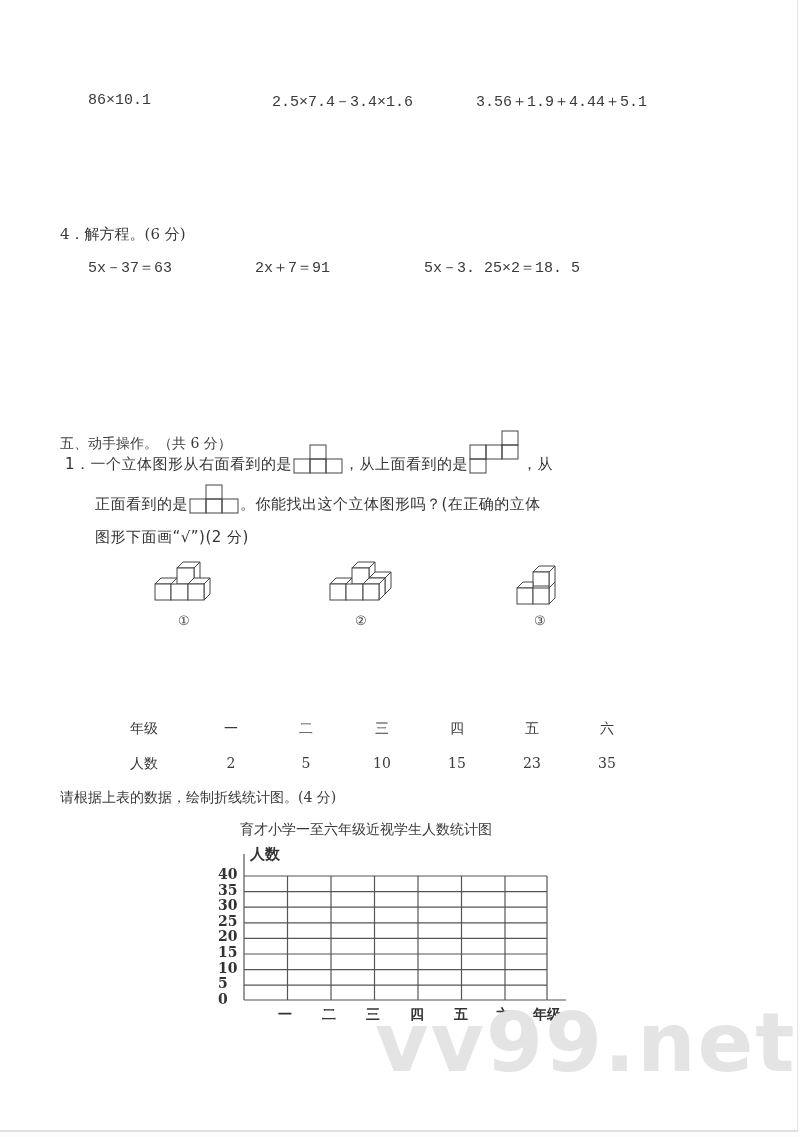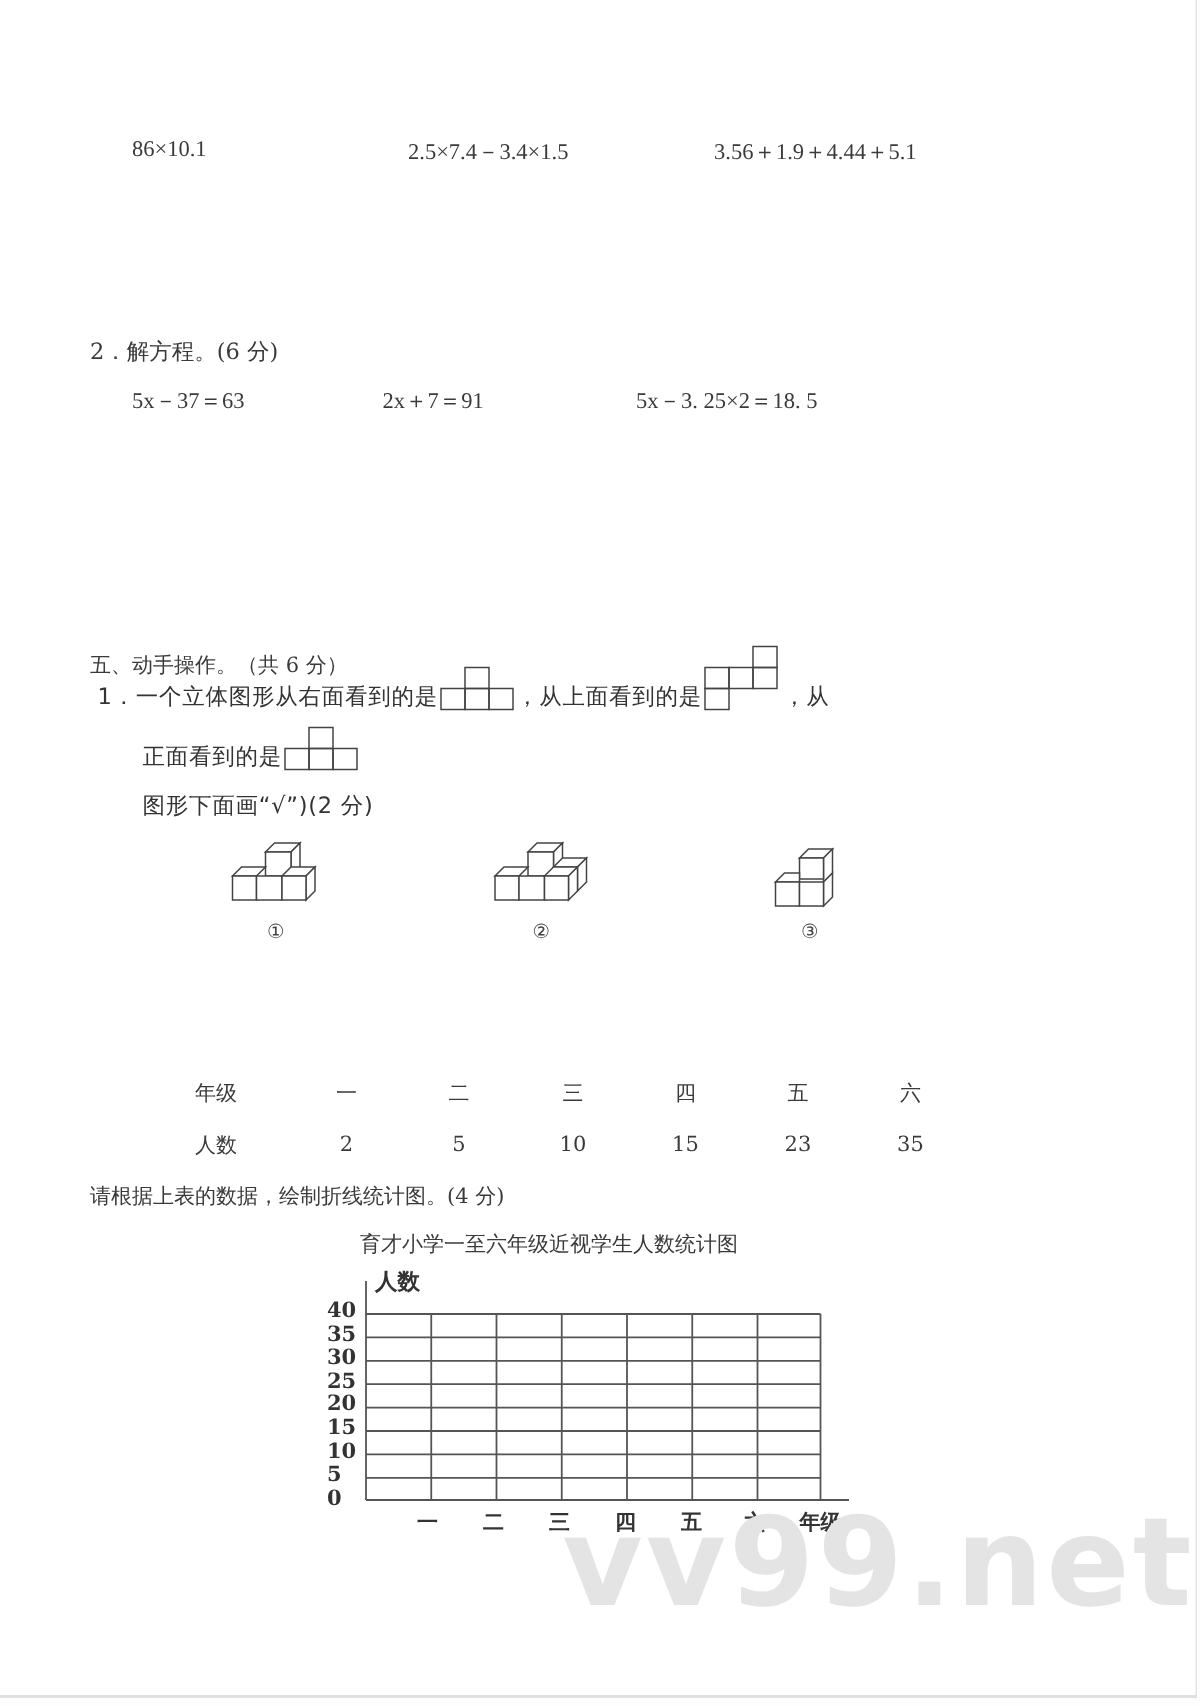--- a/index.html
+++ b/index.html
@@ -2,42 +2,42 @@
 <html><head>
 <meta charset="utf-8">
 <style>
   html, body { margin: 0; padding: 0; }
   body {
     width: 800px; height: 1137px; background: #fdfdfd; position: relative; overflow: hidden;
     font-family: "DejaVu Serif", "Liberation Serif", serif; color: #333;
   }
   .page { position: absolute; left: 0; top: 0; width: 797px; height: 1130px; background: #fff; border-right: 1px solid #e4e4e4; border-bottom: 2px solid #e0e0e0; }
   .abs { position: absolute; white-space: nowrap; }
-  .expr { font-family: Liberation Serif, serif; font-size: 15px; color: #3a3a3a; }
+  .expr { font-family: Liberation Mono, monospace; font-size: 15px; color: #3a3a3a; }
   .txt { font-size: 14px; color: #3a3a3a; }
   .txt-lg { font-family: "DejaVu Sans", "Liberation Sans", sans-serif; font-size: 15px; color: #333; letter-spacing: 0.5px; }
   .inline-fig { display: inline-block; vertical-align: bottom; margin: 0 1px; }
   .tbl-cell { position: absolute; font-size: 14px; color: #3a3a3a; width: 40px; text-align: center; }
   .watermark {
     position: absolute; left: 375px; top: 995px; font-family: "DejaVu Sans", sans-serif;
     font-weight: bold; font-size: 82px; color: #e4e4e4; letter-spacing: 2px; pointer-events: none;
   }
   .chart-title { font-size: 14px; color: #3a3a3a; }
   .grid-svg { position: absolute; left: 200px; top: 840px; }
 </style>
 </head>
 <body>
 
 <div class="page">
 
   <div class="abs expr" style="left:88px; top:92px;">86×10.1</div>
-  <div class="abs expr" style="left:272px; top:92px;">2.5×7.4－3.4×1.5</div>
+  <div class="abs expr" style="left:272px; top:92px;">2.5×7.4－3.4×1.6</div>
   <div class="abs expr" style="left:476px; top:92px;">3.56＋1.9＋4.44＋5.1</div>
 
-  <div class="abs txt" style="left:60px; top:225px; font-size:15px;">2．解方程。(6 分)</div>
+  <div class="abs txt" style="left:60px; top:225px; font-size:15px;">4．解方程。(6 分)</div>
   <div class="abs expr" style="left:88px; top:258px;">5x－37＝63</div>
   <div class="abs expr" style="left:255px; top:258px;">2x＋7＝91</div>
   <div class="abs expr" style="left:424px; top:258px;">5x－3. 25×2＝18. 5</div>
 
   <div class="abs txt" style="left:60px; top:387px;margin-top:48px;">五、动手操作。（共 6 分）</div>
 
   <div class="abs txt-lg" style="left:65px; top:424px; height:50px; display:flex; align-items:flex-end;">
     <span>1．一个立体图形从右面看到的是</span>
     <svg class="inline-fig" width="50" height="38" viewBox="0 0 50 38">
       <g fill="none" stroke="#444" stroke-width="1">
@@ -63,20 +63,21 @@
   <div class="abs txt-lg" style="left:95px; top:478px; height:36px; display:flex; align-items:flex-end;">
     <span>正面看到的是</span>
     <svg class="inline-fig" width="50" height="34" viewBox="0 0 50 34">
       <g fill="none" stroke="#444" stroke-width="1">
         <rect x="1" y="19" width="16" height="14"></rect>
           <rect x="17" y="19" width="16" height="14"></rect>
           <rect x="33" y="19" width="16" height="14"></rect>
         <rect x="17" y="5" width="16" height="14"></rect>
       </g>
     </svg>
+    <span>。你能找出这个立体图形吗？(在正确的立体</span>
   </div>
 
   <div class="abs txt-lg" style="left:95px; top:528px;">图形下面画“√”)(2 分)</div>
 
   <svg class="abs" style="left:150px; top:560px;" width="80" height="50" viewBox="0 0 80 50">
     <g fill="#fff" stroke="#444" stroke-width="1">
 
       <polygon points="27,8 33,2 50,2 44,8"></polygon>
         <polygon points="44,8 50,2 50,18 44,24"></polygon>
       <rect x="27" y="8" width="17" height="16"></rect>

